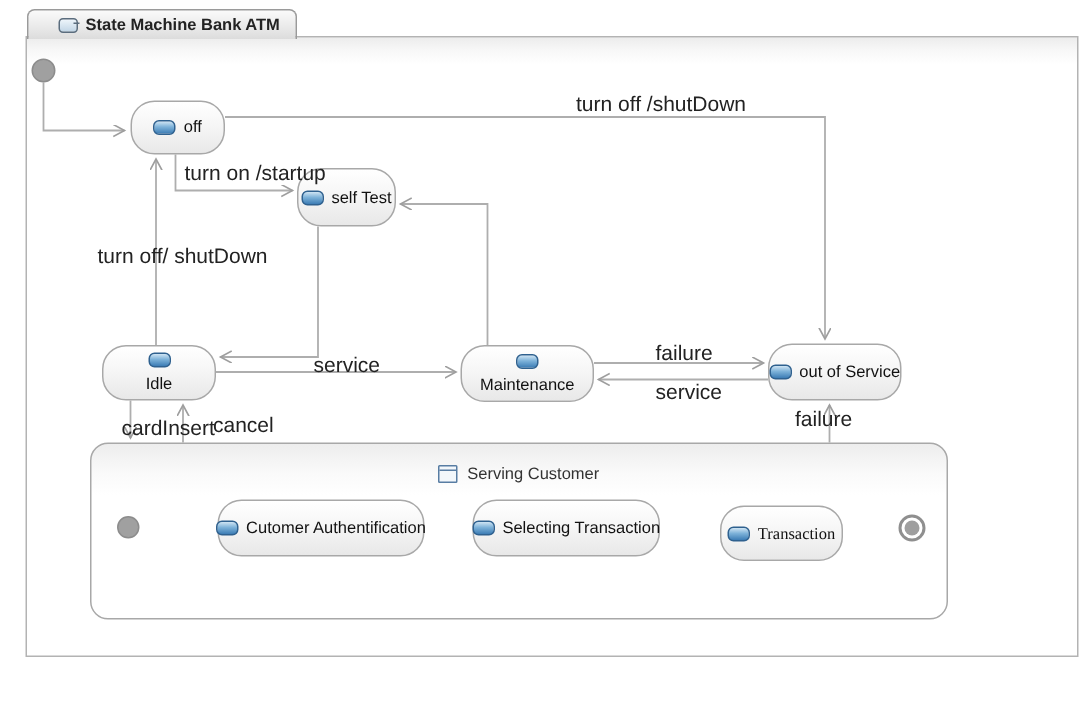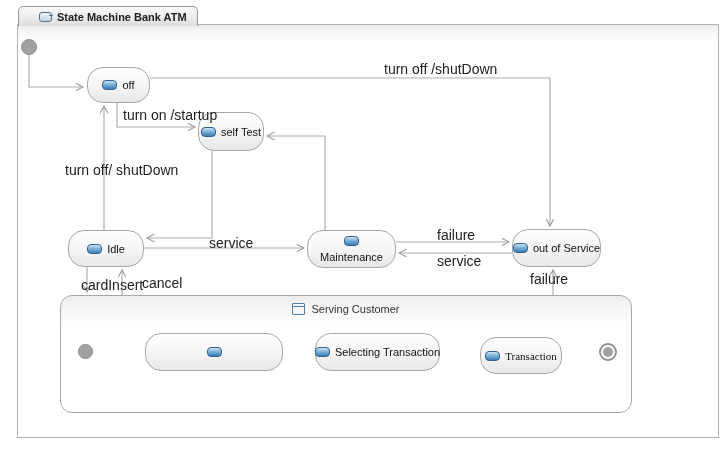--- a/index.html
+++ b/index.html
@@ -34,31 +34,31 @@
     position:absolute;z-index:4;box-sizing:border-box;
     border:1px solid #a8a8a8;border-radius:16px;
     background:linear-gradient(180deg,#ffffff 0%,#f6f6f6 45%,#e8e8e8 100%);
     display:flex;align-items:center;justify-content:center;gap:5px;
     font-size:11px;color:#111;white-space:nowrap;
   }
   .state-icon{width:13px;height:8px;border:1px solid #2f618f;border-radius:4px;
     background:linear-gradient(180deg,#cfe4f3 0%,#7db2d9 45%,#3d7db5 100%);flex:0 0 auto;}
   .st-off{left:87px;top:67px;width:63px;height:36px;}
   .st-selftest{left:198px;top:112px;width:66px;height:39px;}
-  .st-idle{left:68px;top:230px;width:76px;height:37px;}
+  .st-idle{left:68px;top:230px;width:76px;height:37px;flex-direction:column;}
   .st-maintenance{left:307px;top:230px;width:89px;height:38px;flex-direction:column;}
   .st-outofservice{left:512px;top:229px;width:89px;height:38px;}
   
   .composite{
     position:absolute;left:60px;top:295px;width:572px;height:118px;z-index:3;box-sizing:border-box;
     border:1px solid #a8a8a8;border-radius:12px;
     background:linear-gradient(180deg,#ededed 0%,#fafafa 20px,#ffffff 34px);
   }
   .composite-header{
-    height:26px;display:flex;align-items:center;justify-content:center;gap:6px;
+    height:26px;display:flex;align-items:flex-end;justify-content:center;gap:6px;
     font-size:11px;color:#333;
   }
   .composite-icon{width:11px;height:10px;border:1px solid #587da3;border-radius:1px;
     background:#f2f7fb;position:relative;flex:0 0 auto;}
   .composite-icon::after{content:"";position:absolute;left:0;right:0;top:2px;height:1px;background:#587da3;}
   .inner-state{z-index:5;}
   .st-custauth{left:145px;top:333px;width:138px;height:38px;}
   .st-selecting{left:315px;top:333px;width:125px;height:38px;text-align:right;}
   .st-transaction{left:480px;top:337px;width:82px;height:37px;font-family:Liberation Serif, serif;}
   
@@ -160,20 +160,21 @@
   <div class="composite-header">
     <span class="composite-icon"></span>
     <span>Serving Customer</span>
   </div>
 </div>
 
 <div class="initial-node init-inner"></div>
 
 <div class="state inner-state st-custauth">
   <span class="state-icon"></span>
+  <span>Cutomer Authentification</span>
 </div>
 <div class="state inner-state st-selecting">
   <span class="state-icon"></span>
   <span>Selecting Transaction</span>
 </div>
 <div class="state inner-state st-transaction">
   <span class="state-icon"></span>
   <span>Transaction</span>
 </div>
 

